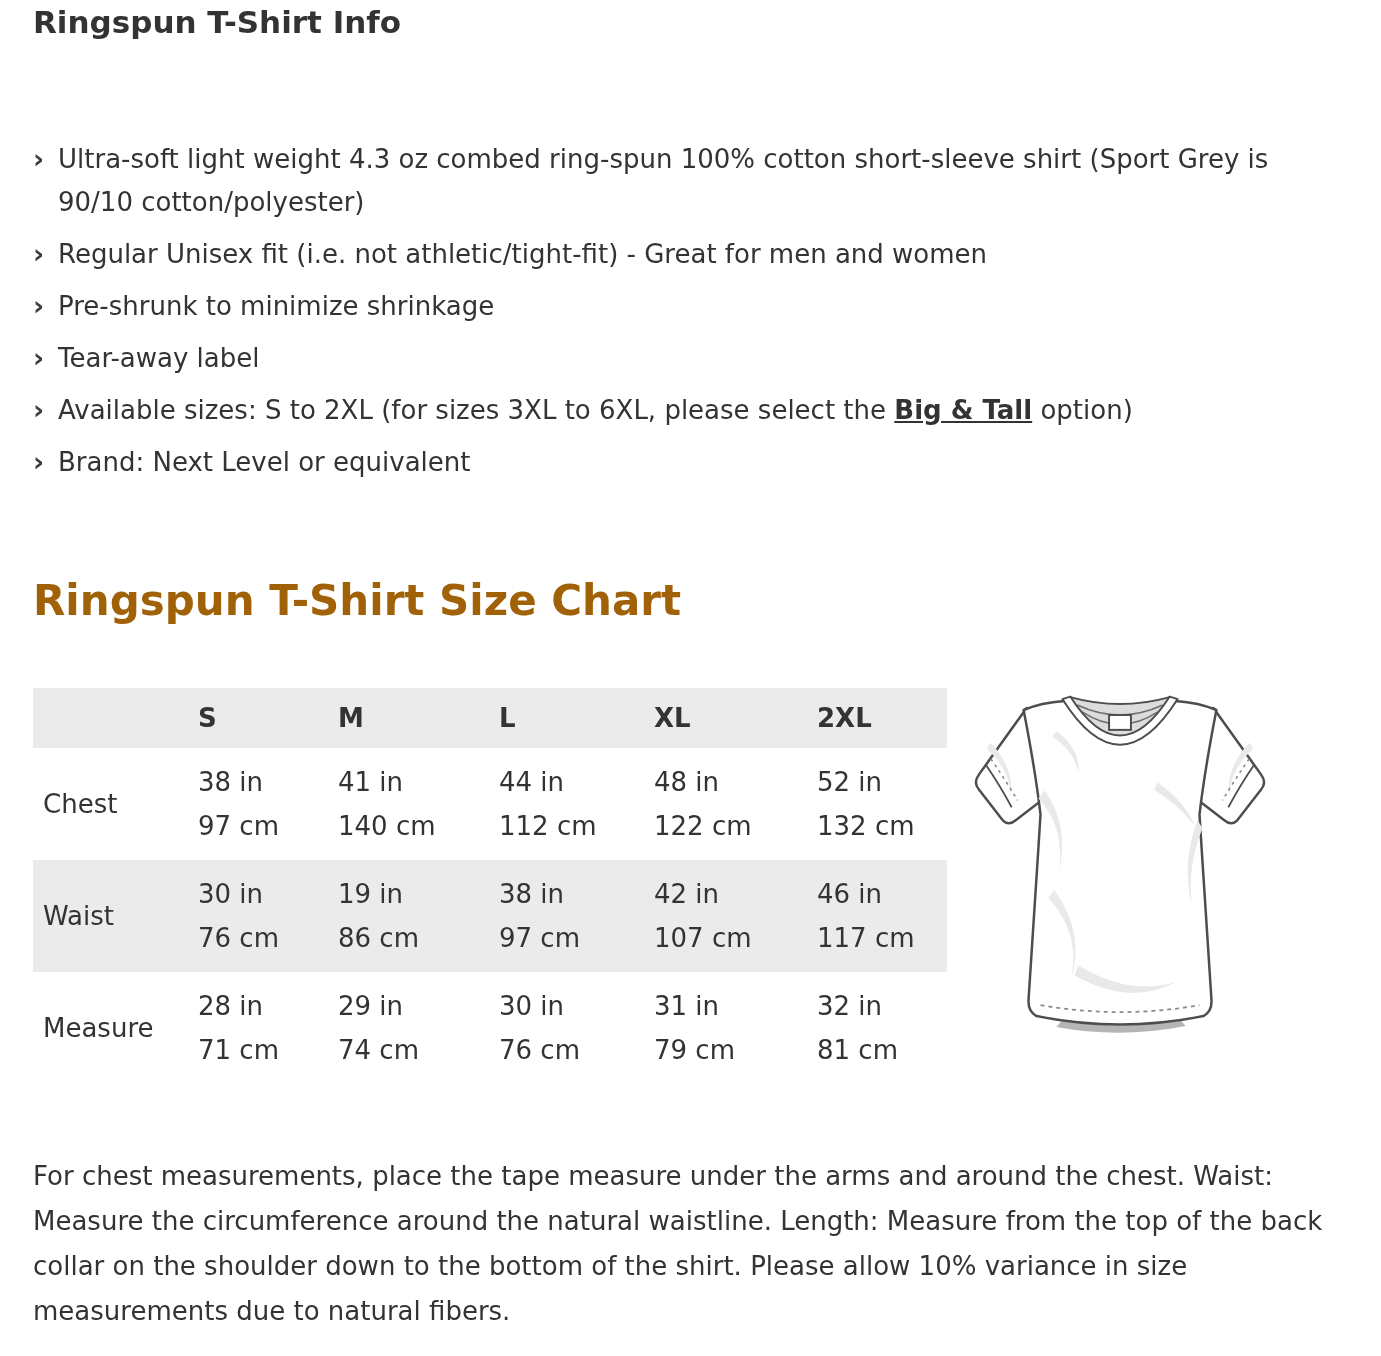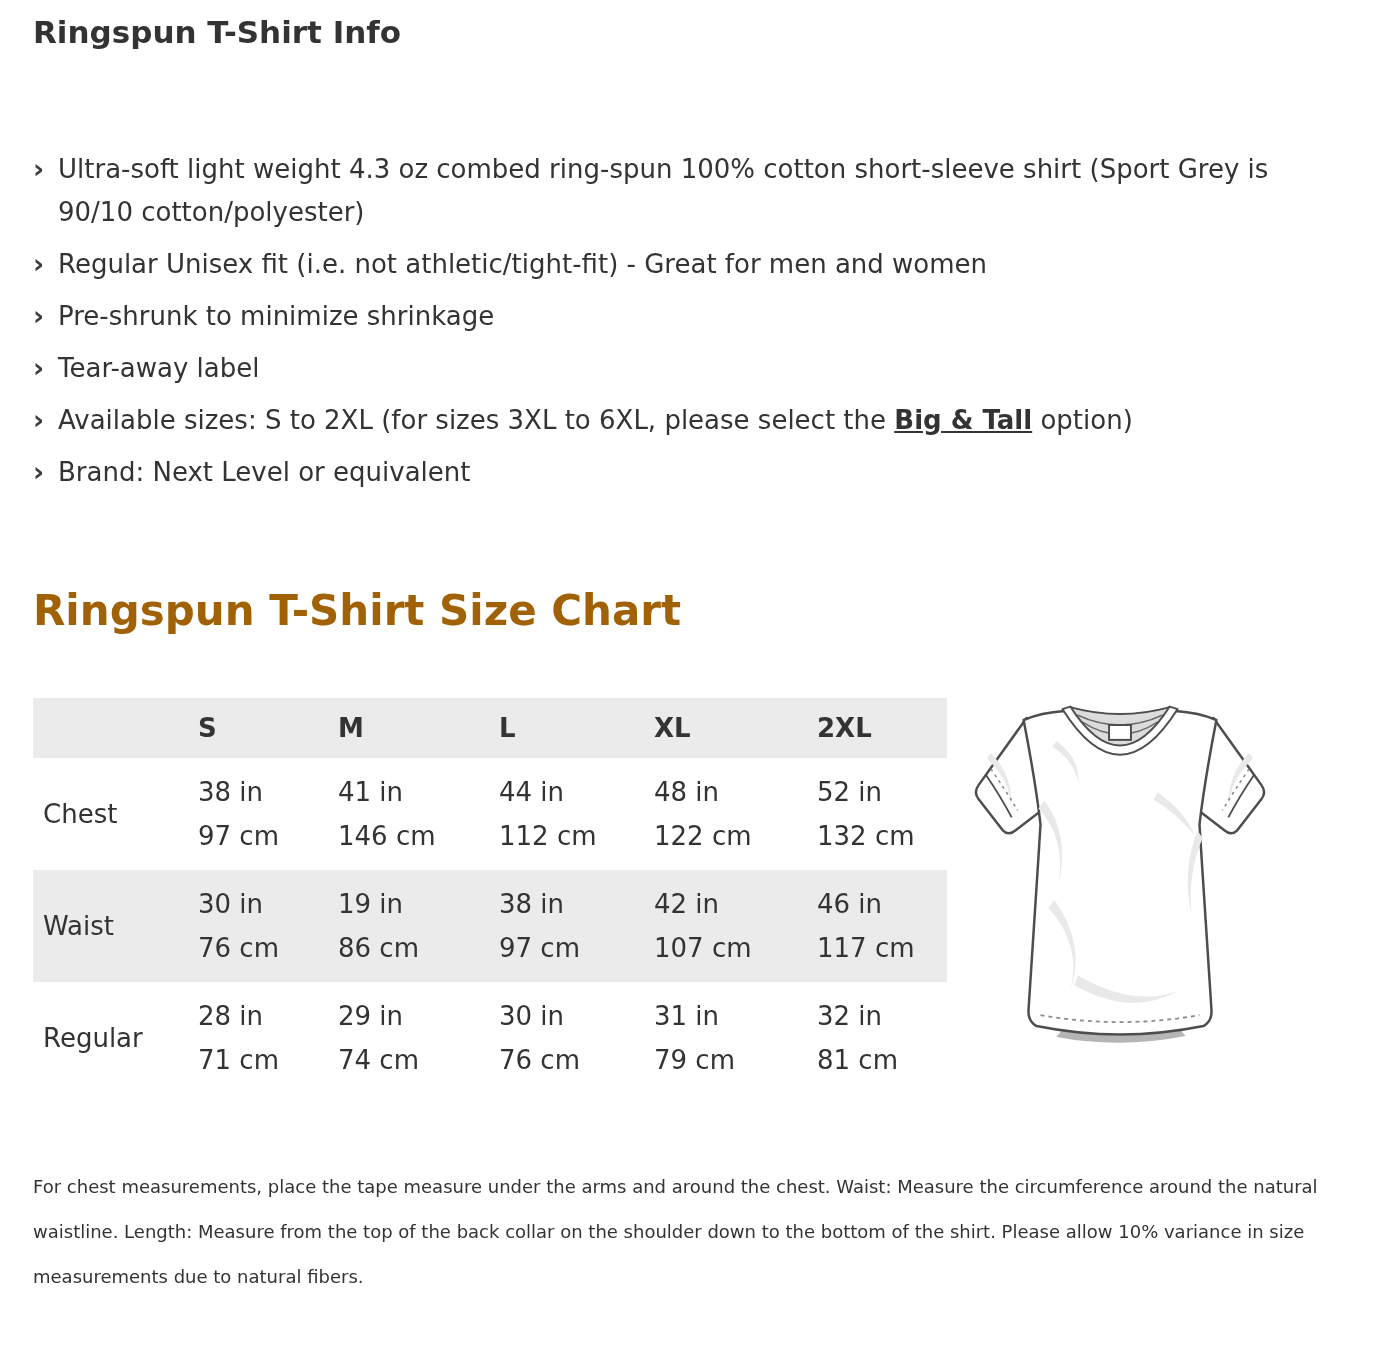--- a/index.html
+++ b/index.html
@@ -5,21 +5,21 @@
   * { box-sizing: border-box; }
   html, body { margin: 0; padding: 0; }
   body {
     width: 1381px;
     height: 1356px;
     overflow: hidden;
     background: #ffffff;
     color: #333333;
     font-family: "DejaVu Sans", "Liberation Sans", sans-serif;
   }
-  .content { padding: 14px 33px 0 33px; }
+  .content { padding: 4px 33px 0 33px; }
 
   h1.page-title {
     font-size: 31px;
     font-weight: bold;
     margin: 0;
     color: #333333;
   }
 
   ul.features {
     list-style: none;
@@ -84,21 +84,21 @@
   table.size-table td .line { line-height: 44px; }
   table.size-table td.row-label {
     font-weight: normal;
     padding-left: 10px;
   }
 
   .shirt-wrap { margin-left: 14px; margin-top: 3px; }
 
   p.notes {
     margin: 70px 0 0 0;
-    font-size: 18px;
+    font-size: 26px;
     line-height: 45px;
     max-width: 1316px;
     color: #333333;
   }
 </style>
 </head>
 <body>
 
 <div class="content">
 
@@ -156,21 +156,21 @@
       </thead>
       <tbody>
         <tr>
           <td class="row-label">Chest</td>
           <td>
               <div class="line">38 in</div>
               <div class="line">97 cm</div>
             </td>
           <td>
               <div class="line">41 in</div>
-              <div class="line">146 cm</div>
+              <div class="line">140 cm</div>
             </td>
           <td>
               <div class="line">44 in</div>
               <div class="line">112 cm</div>
             </td>
           <td>
               <div class="line">48 in</div>
               <div class="line">122 cm</div>
             </td>
           <td>
@@ -195,21 +195,21 @@
           <td>
               <div class="line">42 in</div>
               <div class="line">107 cm</div>
             </td>
           <td>
               <div class="line">46 in</div>
               <div class="line">117 cm</div>
             </td>
         </tr>
         <tr>
-          <td class="row-label">Regular</td>
+          <td class="row-label">Measure</td>
           <td>
               <div class="line">28 in</div>
               <div class="line">71 cm</div>
             </td>
           <td>
               <div class="line">29 in</div>
               <div class="line">74 cm</div>
             </td>
           <td>
               <div class="line">30 in</div>

